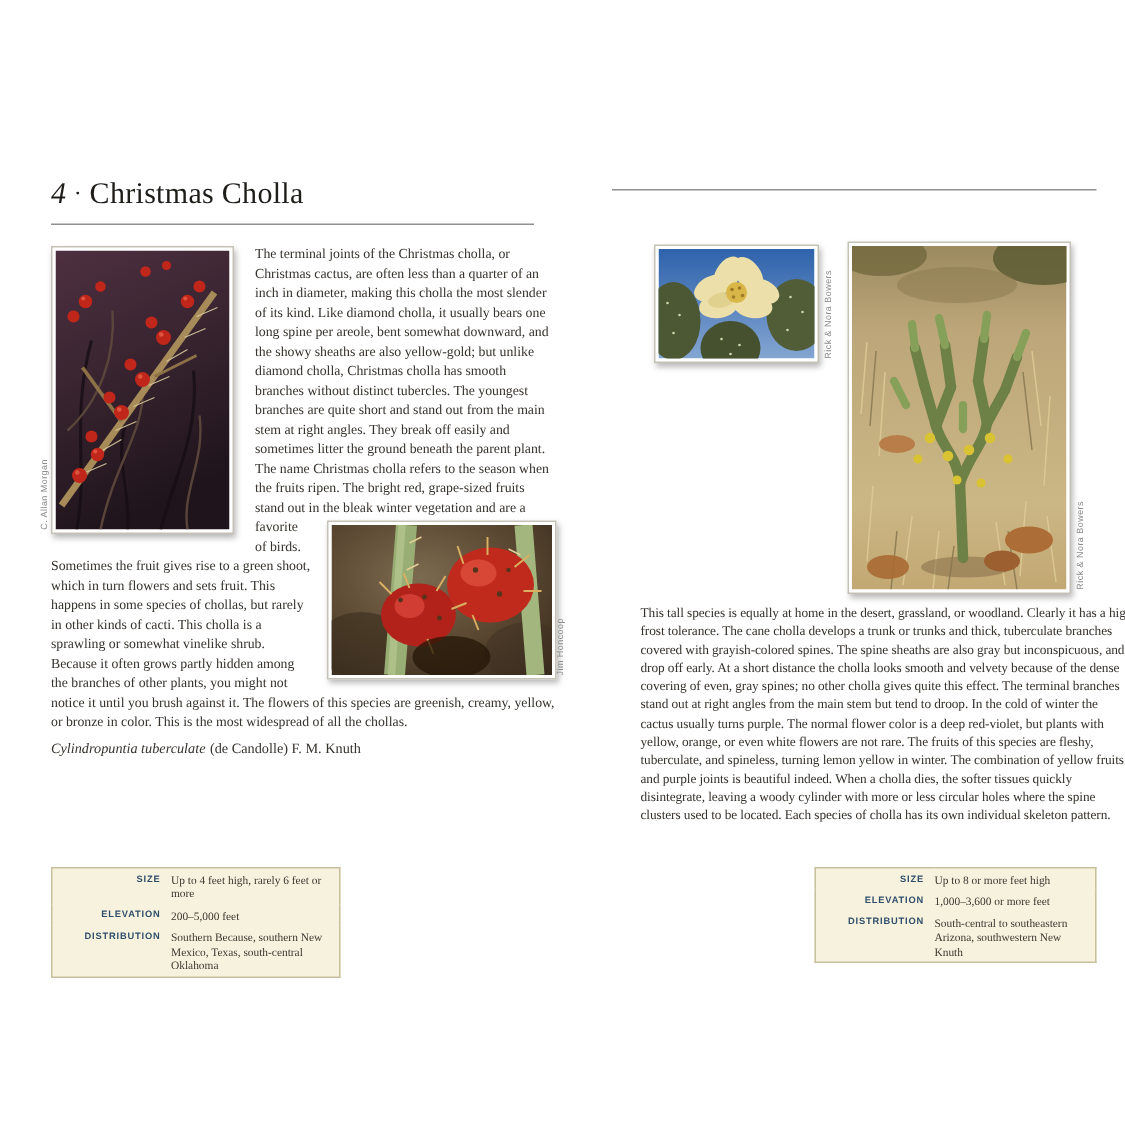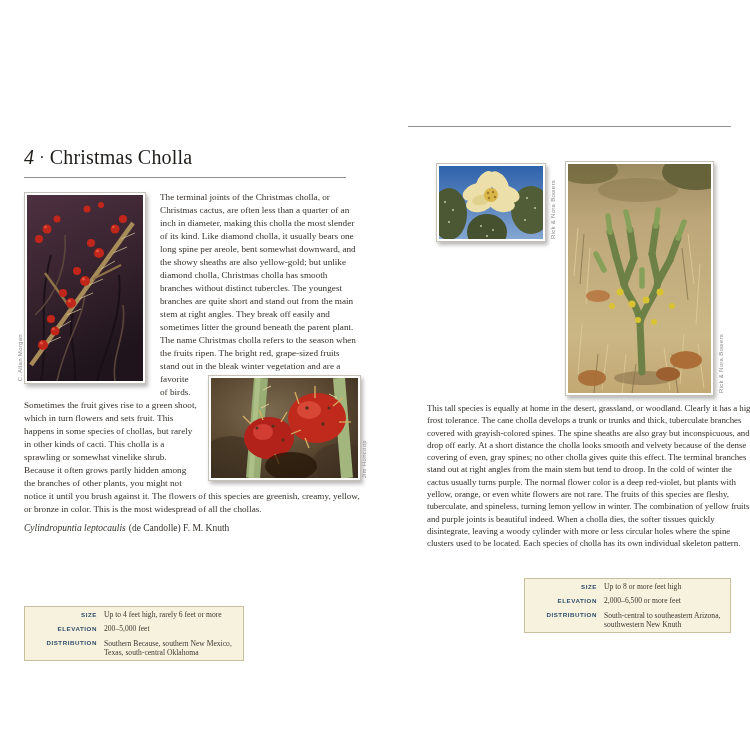--- a/index.html
+++ b/index.html
@@ -1,19 +1,19 @@
 <!DOCTYPE html>
 <html style="--page-bg: #ffffff; --text: #35312c; --title: #1f1d1a; --rule: #8f8f8f; --table-bg: #f7f2de; --table-border: #c7bf9e; --table-label: #2f4e6b; --credit: #8a8a8a;"><head>
 <meta charset="utf-8">
 <style>
   html,body{margin:0;padding:0;background:#ffffff;}
   .canvas{position:relative;width:750px;height:750px;background:var(--page-bg,#fff);
           font-family:"Liberation Serif",serif;overflow:hidden;}
   .page{position:absolute;top:118px;height:560px;}
-  .page.left{left:24px;width:337px;margin-top:28px;}
+  .page.left{left:34px;width:337px;}
   .page.right{left:403px;width:328px;}
 
   .page-title{font-size:20px;color:var(--title,#1f1d1a);letter-spacing:.2px;white-space:nowrap;}
   .page.right .page-title{text-align:right;}
   .title-number{font-style:italic;}
   .title-sep{padding:0 5px;font-size:16px;vertical-align:1px;}
   .rule{border:none;border-top:1px solid var(--rule,#8f8f8f);margin:8px 0 0 0;width:322px;}
   .page.right .rule{margin-left:5px;width:323px;}
 
   .flow{margin-top:13px;font-size:9.2px;line-height:13px;color:var(--text,#35312c);}
@@ -34,22 +34,22 @@
   .species{clear:both;margin-top:6px;font-size:9.5px;color:var(--text,#35312c);}
   .species-name{font-style:italic;}
   .species-authority{margin-left:3px;}
 
   .rp-text{position:absolute;top:284px;left:0;width:328px;font-size:8.9px;line-height:12.3px;
            color:var(--text,#35312c);letter-spacing:-0.05px;margin-left:24px;}
   .rp-text .species{margin-top:5px;}
 
   table.facts{position:absolute;top:460px;border-collapse:collapse;background:var(--table-bg,#f7f2de);
               border:1px solid var(--table-border,#c7bf9e);}
-  .page.left table.facts{left:0;width:220px;}
-  .page.right table.facts{right:0;width:207px;}
+  .page.left table.facts{left:0;width:193px;}
+  .page.right table.facts{right:0;width:188px;}
   table.facts td{vertical-align:top;}
   td.fact-label{font-family:"Liberation Sans",sans-serif;font-weight:bold;font-size:6.2px;
                 letter-spacing:.55px;color:var(--table-label,#2f4e6b);text-align:right;
                 width:68px;padding:3.5px 7px 2px 4px;white-space:nowrap;}
   td.fact-value{font-size:7.6px;line-height:9.6px;color:#3c3830;padding:2.8px 8px 2px 0;}
 </style>
 </head>
 <body>
 
 <div class="canvas">
@@ -175,21 +175,21 @@
               <circle cx="118" cy="30" r="1.5"></circle>
           </g>
           <ellipse cx="80" cy="88" rx="26" ry="14" fill="#241607" opacity="0.75"></ellipse>
         </svg>
         <span class="credit right-side">Jim Honcoop</span>
       </span>
 
       <span>and are a favorite of birds. Sometimes the fruit gives rise to a green shoot, which in turn flowers and sets fruit. This happens in some species of chollas, but rarely in other kinds of cacti. This cholla is a sprawling or somewhat vinelike shrub. Because it often grows partly hidden among the branches of other plants, you might not notice it until you brush against it. The flowers of this species are greenish, creamy, yellow, or bronze in color. This is the most widespread of all the chollas.</span>
 
       <div class="species">
-        <span class="species-name">Cylindropuntia leptocaulis</span><span class="species-authority">(de Candolle) F. M. Knuth</span>
+        <span class="species-name">Cylindropuntia tuberculate</span><span class="species-authority">(de Candolle) F. M. Knuth</span>
       </div>
     </div>
 
     <table class="facts">
       <tbody>
           <tr>
         <td class="fact-label">SIZE</td>
         <td class="fact-value">Up to 4 feet high, rarely 6 feet or more</td>
       </tr>
       <tr>
@@ -328,21 +328,21 @@
     </div>
 
     <table class="facts">
       <tbody>
           <tr>
         <td class="fact-label">SIZE</td>
         <td class="fact-value">Up to 8 or more feet high</td>
       </tr>
       <tr>
         <td class="fact-label">ELEVATION</td>
-        <td class="fact-value">2,000–6,500 or more feet</td>
+        <td class="fact-value">1,000–3,600 or more feet</td>
       </tr>
       <tr>
         <td class="fact-label">DISTRIBUTION</td>
         <td class="fact-value">South-central to southeastern Arizona, southwestern New Knuth</td>
       </tr>
     </tbody>
       </table>
   </div>
 
 </div>

